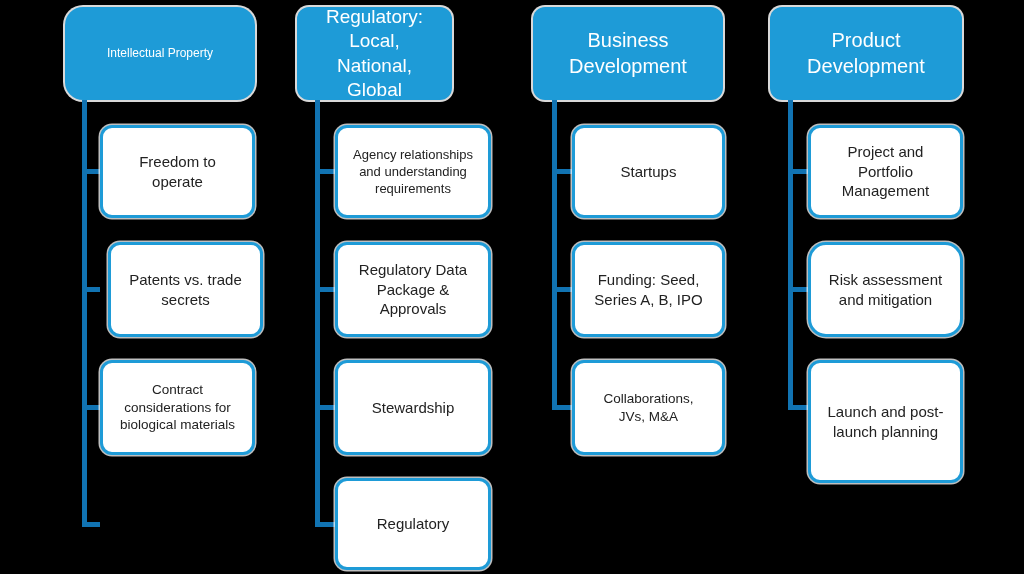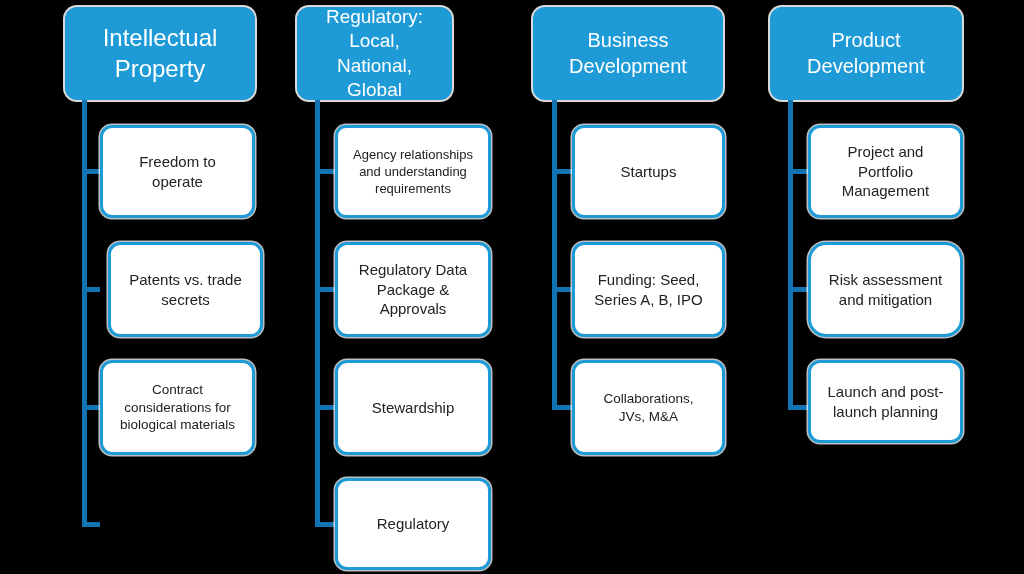--- a/index.html
+++ b/index.html
@@ -30,35 +30,35 @@
   }
   .vline,.stub{
     position:absolute;background:var(--connector,#1173B2);
   }
 </style>
 </head>
 <body>
 
 <div id="canvas" style="--bg: #000000; --header-fill: #1E9BD7; --header-text: #FFFFFF; --box-fill: #FFFFFF; --box-border: #1E9BD7; --box-text: #222222; --connector: #1173B2;">
     <div class="column">
-      <div class="header-box" style="left: 65px; top: 7px; width: 190px; height: 93px; font-size: 24px; padding: 0px 20px;">Intellectual Property</div>
+      <div class="header-box" style="left: 65px; top: 7px; width: 190px; height: 93px; font-size: 12px; padding: 0px 20px; border-radius: 18px;">Intellectual Property</div>
       <div class="vline" style="left: 82px; top: 100px; width: 5px; height: 426.5px;"></div>
       <div class="stub" style="left: 82px; top: 169px; width: 18px; height: 5px;"></div>
       <div class="topic-box" style="left: 100px; top: 125px; width: 155px; height: 93px; font-size: 15px; padding: 0px 15px;">Freedom to operate</div>
       <div class="stub" style="left: 82px; top: 287px; width: 18px; height: 5px;"></div>
       <div class="topic-box" style="left: 100px; top: 242px; width: 155px; height: 95px; font-size: 15px; padding: 0px 15px; margin-left: 8px;">Patents vs. trade secrets</div>
       <div class="stub" style="left: 82px; top: 405px; width: 18px; height: 5px;"></div>
       <div class="topic-box" style="left: 100px; top: 360px; width: 155px; height: 95px; font-size: 13.5px; padding: 0px 15px;">Contract considerations for biological materials</div>
       <div class="stub" style="left: 82px; top: 521.5px; width: 18px; height: 5px;"></div>
     </div>
     <div class="column">
       <div class="header-box" style="left: 297px; top: 7px; width: 155px; height: 93px; font-size: 19px; padding: 12px 22px;">Regulatory: Local, National, Global</div>
       <div class="vline" style="left: 315px; top: 100px; width: 5px; height: 426.5px;"></div>
       <div class="stub" style="left: 315px; top: 169px; width: 20px; height: 5px;"></div>
-      <div class="topic-box" style="left: 335px; top: 125px; width: 156px; height: 93px; font-size: 13px; padding: 0px 15px; border-radius: 11px;">Agency relationships and understanding requirements</div>
+      <div class="topic-box" style="left: 335px; top: 125px; width: 156px; height: 93px; font-size: 13px; padding: 0px 15px;">Agency relationships and understanding requirements</div>
       <div class="stub" style="left: 315px; top: 287px; width: 20px; height: 5px;"></div>
       <div class="topic-box" style="left: 335px; top: 242px; width: 156px; height: 95px; font-size: 15px; padding: 8px 15px;">Regulatory Data Package &amp; Approvals</div>
       <div class="stub" style="left: 315px; top: 405px; width: 20px; height: 5px;"></div>
       <div class="topic-box" style="left: 335px; top: 360px; width: 156px; height: 95px; font-size: 15px; padding: 0px 15px;">Stewardship</div>
       <div class="stub" style="left: 315px; top: 521.5px; width: 20px; height: 5px;"></div>
       <div class="topic-box" style="left: 335px; top: 478px; width: 156px; height: 92px; font-size: 15px; padding: 0px 15px;">Regulatory</div>
     </div>
     <div class="column">
       <div class="header-box" style="left: 533px; top: 7px; width: 190px; height: 93px; font-size: 20px; padding: 0px 20px;">Business Development</div>
       <div class="vline" style="left: 552px; top: 100px; width: 5px; height: 310px;"></div>
@@ -70,15 +70,15 @@
       <div class="topic-box" style="left: 572px; top: 360px; width: 153px; height: 95px; font-size: 13.5px; padding: 0px 15px;">Collaborations, JVs, M&amp;A</div>
     </div>
     <div class="column">
       <div class="header-box" style="left: 770px; top: 7px; width: 192px; height: 93px; font-size: 20px; padding: 0px 20px;">Product Development</div>
       <div class="vline" style="left: 788px; top: 100px; width: 5px; height: 310px;"></div>
       <div class="stub" style="left: 788px; top: 169px; width: 20px; height: 5px;"></div>
       <div class="topic-box" style="left: 808px; top: 125px; width: 155px; height: 93px; font-size: 15px; padding: 0px 15px;">Project and Portfolio Management</div>
       <div class="stub" style="left: 788px; top: 287px; width: 20px; height: 5px;"></div>
       <div class="topic-box" style="left: 808px; top: 242px; width: 155px; height: 95px; font-size: 15px; padding: 0px 15px; border-radius: 18px;">Risk assessment and mitigation</div>
       <div class="stub" style="left: 788px; top: 405px; width: 20px; height: 5px;"></div>
-      <div class="topic-box" style="left: 808px; top: 360px; width: 155px; height: 83px; font-size: 15px; padding: 0px 15px;">Launch and post-launch planning</div>
+      <div class="topic-box" style="left: 808px; top: 360px; width: 155px; height: 123px; font-size: 15px; padding: 0px 15px;">Launch and post-launch planning</div>
     </div>
   </div>
 
 </body></html>

